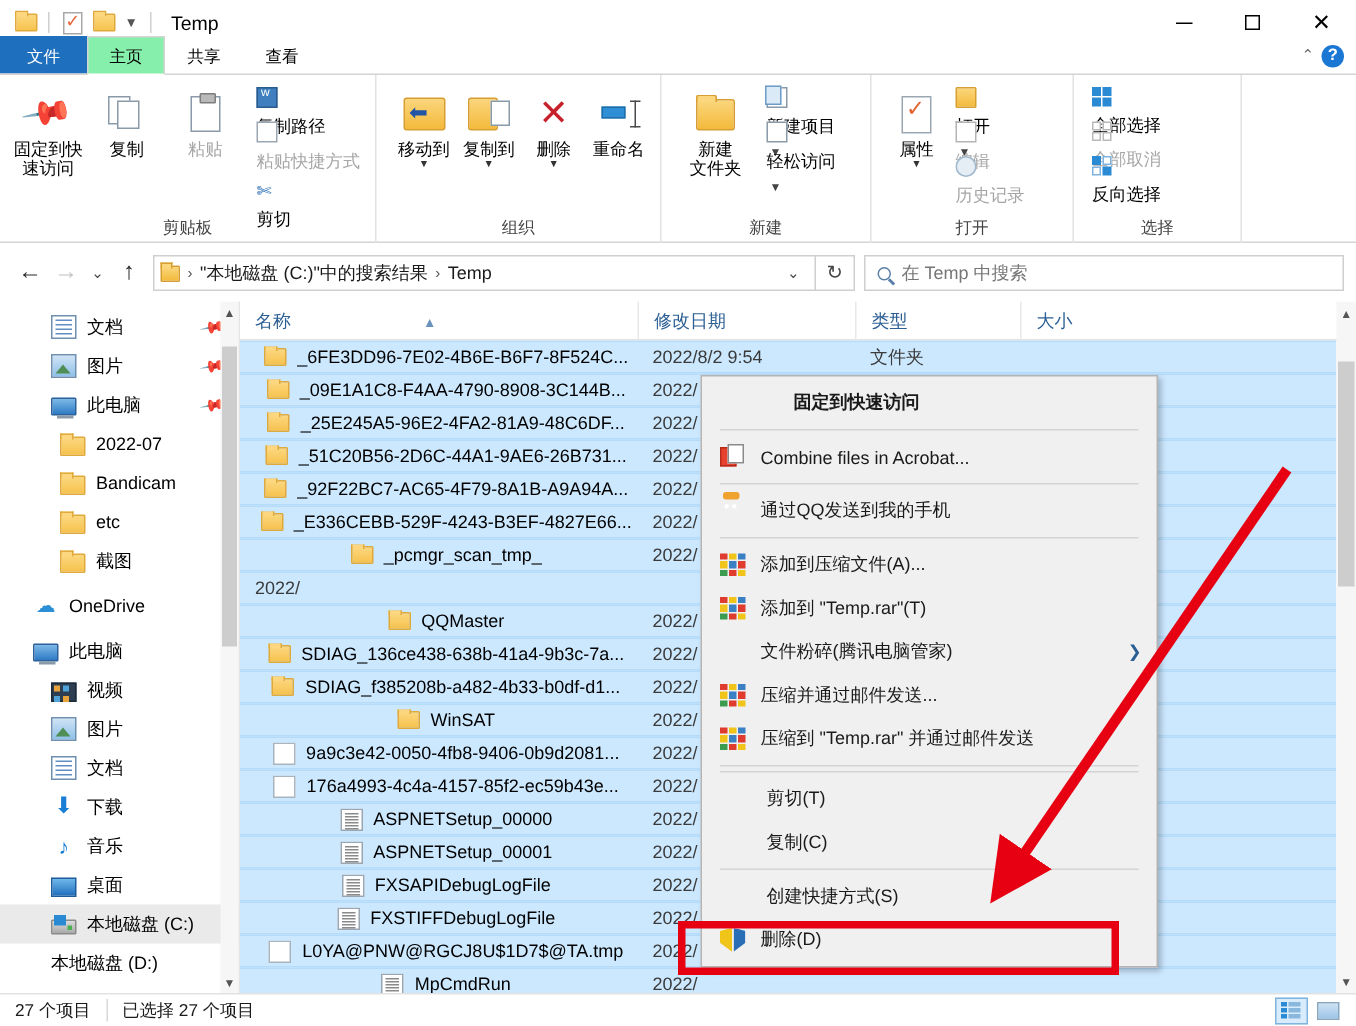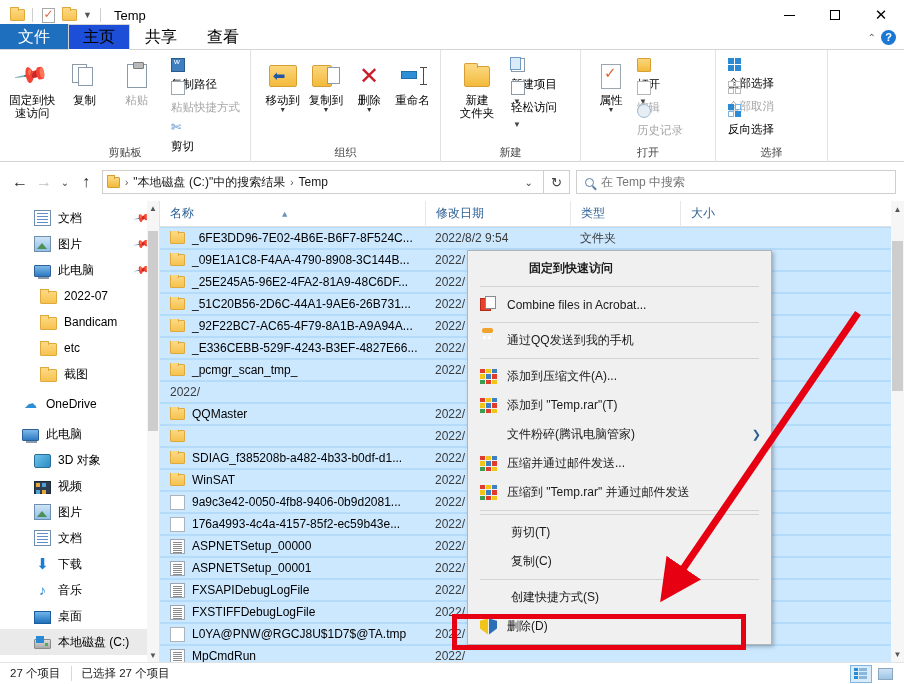--- a/index.html
+++ b/index.html
@@ -55,25 +55,25 @@
   .wc-min { width: 11px; height: 1px; background: #000; }
   .wc-max { width: 10px; height: 10px; border: 1px solid #000; }
 
   
   .tabsrow {
     position: absolute; left: 0; top: 24px; width: 904px; height: 26px;
     display: flex; align-items: flex-end; background: #fff;
   }
   .tab {
     height: 26px; padding: 0 14px; display: flex; align-items: center;
-    font-size: 16px; color: #000; border: 1px solid transparent;
+    font-size: 11px; color: #000; border: 1px solid transparent;
     background: #fff;
   }
   .tab.file { background: #1e6fbd; color: #fff; border: none; padding: 0 18px; }
-  .tab.active { background: #1d4ed8; border: 1px solid #d4d4d4; border-bottom: 1px solid #fff; position: relative; z-index: 3; }
+  .tab.active { background: #86efac; border: 1px solid #d4d4d4; border-bottom: 1px solid #fff; position: relative; z-index: 3; }
   .tabsrow-right { margin-left: auto; display: flex; align-items: center; gap: 5px; padding-right: 8px; height: 26px; }
   .help-ico {
     width: 15px; height: 15px; border-radius: 50%; background: #1a78d4; color: #fff;
     font-size: 11px; display:flex; align-items:center; justify-content:center; font-weight:bold;
   }
   .chev-up { font-size: 10px; color: #666; }
 
   
   .ribbon {
     position: absolute; left: 0; top: 49px; width: 904px; height: 113px;
@@ -217,34 +217,34 @@
   .nav-scroll .up, .nav-scroll .dn { position:absolute; left:0; width:12px; height:14px; display:flex; align-items:center; justify-content:center; font-size:8px; color:#555; }
   .nav-scroll .up { top: 0; }
   .nav-scroll .dn { bottom: 0; }
 
   
   .filepane { flex: 1; position: relative; overflow: hidden; background: #fff; }
   .colhdr {
     height: 26px; display: flex; align-items: center; border-bottom: 1px solid #e2e2e2;
     font-size: 12px; color: #2b5f94; background: #fff;
   }
-  .col { padding-left: 10px; position: relative; height: 26px; line-height: 26px; font-family: Liberation Mono, monospace; }
+  .col { padding-left: 10px; position: relative; height: 26px; line-height: 26px; }
   .col + .col { border-left: 1px solid #e8e8e8; }
   .col.name { width: 265px; }
   .col.date { width: 145px; }
   .col.type { width: 110px; }
   .col.size { width: 100px; }
   .sortmark { position:absolute; left: 122px; top: 1px; font-size: 9px; color:#6a93bb; }
   .rows { position: absolute; left:0; top: 26px; right: 13px; bottom: 0; overflow: hidden; }
   .frow {
     height: 22px; display: flex; align-items: center; font-size: 12px; color: #000;
   }
   .frow.sel { background: #cce8ff; border-top: 1px solid #b4dcfa; border-bottom: 1px solid #b4dcfa; height: 22px; }
   .fcell { padding-left: 10px; overflow: hidden; white-space: nowrap; }
-  .fcell.name { width: 265px; display: flex; align-items: center; gap: 7px; }
+  .fcell.name { width: 265px; display: flex; align-items: center; gap: 7px; justify-content: center; }
   .fcell.date { width: 145px; color: #3a3a3a; }
   .fcell.type { width: 110px; color: #3a3a3a; }
   .ficon { width: 15px; height: 14px; flex: 0 0 15px; position: relative; }
   .ficon.folder { background: linear-gradient(180deg,#fcd77f,#f6c24e); border: 1px solid #dfa93c; border-radius: 1px; height: 12px; }
   .ficon.folder::before { content:''; position:absolute; left:-1px; top:-3px; width:7px; height:3px; background:#fcd77f; border:1px solid #dfa93c; border-bottom:none; }
   .ficon.file { background: #fff; border: 1px solid #a9b4be; height: 15px; width: 13px; }
   .ficon.text { background: #fff; border: 1px solid #9aa7b3; height: 15px; width: 13px; }
   .ficon.text::after { content:''; position:absolute; left:2px; top:2px; right:2px; height:1px; background:#8a8a8a; box-shadow:0 2px 0 #8a8a8a,0 4px 0 #8a8a8a,0 6px 0 #8a8a8a,0 8px 0 #8a8a8a,0 10px 0 #8a8a8a; }
   .file-scroll {
     position: absolute; right: 0; top: 0; width: 13px; bottom: 0; background: #f6f6f6;
@@ -583,24 +583,20 @@
       </div>
       <div class="nav-item" style="padding-left:22px; margin-top:4px;">
         <span class="ni ni-cloud">☁</span>
         <span>OneDrive</span>
       </div>
       <div class="nav-item" style="padding-left:22px; margin-top:4px;">
         <span class="ni ni-pc"></span>
         <span>此电脑</span>
       </div>
       <div class="nav-item indent2">
-        <span class="ni ni-3d"></span>
-        <span>3D 对象</span>
-      </div>
-      <div class="nav-item indent2">
         <span class="ni ni-video"></span>
         <span>视频</span>
       </div>
       <div class="nav-item indent2">
         <span class="ni ni-pic"></span>
         <span>图片</span>
       </div>
       <div class="nav-item indent2">
         <span class="ni ni-doc"></span>
         <span>文档</span>
@@ -700,20 +696,21 @@
         <div class="frow sel">
           <div class="fcell name">
               <span class="ficon folder"></span>
               <span>QQMaster</span>
             </div>
           <div class="fcell date">2022/</div>
         </div>
         <div class="frow sel">
           <div class="fcell name">
               <span class="ficon folder"></span>
+              <span>SDIAG_136ce438-638b-41a4-9b3c-7a...</span>
             </div>
           <div class="fcell date">2022/</div>
         </div>
         <div class="frow sel">
           <div class="fcell name">
               <span class="ficon folder"></span>
               <span>SDIAG_f385208b-a482-4b33-b0df-d1...</span>
             </div>
           <div class="fcell date">2022/</div>
         </div>

